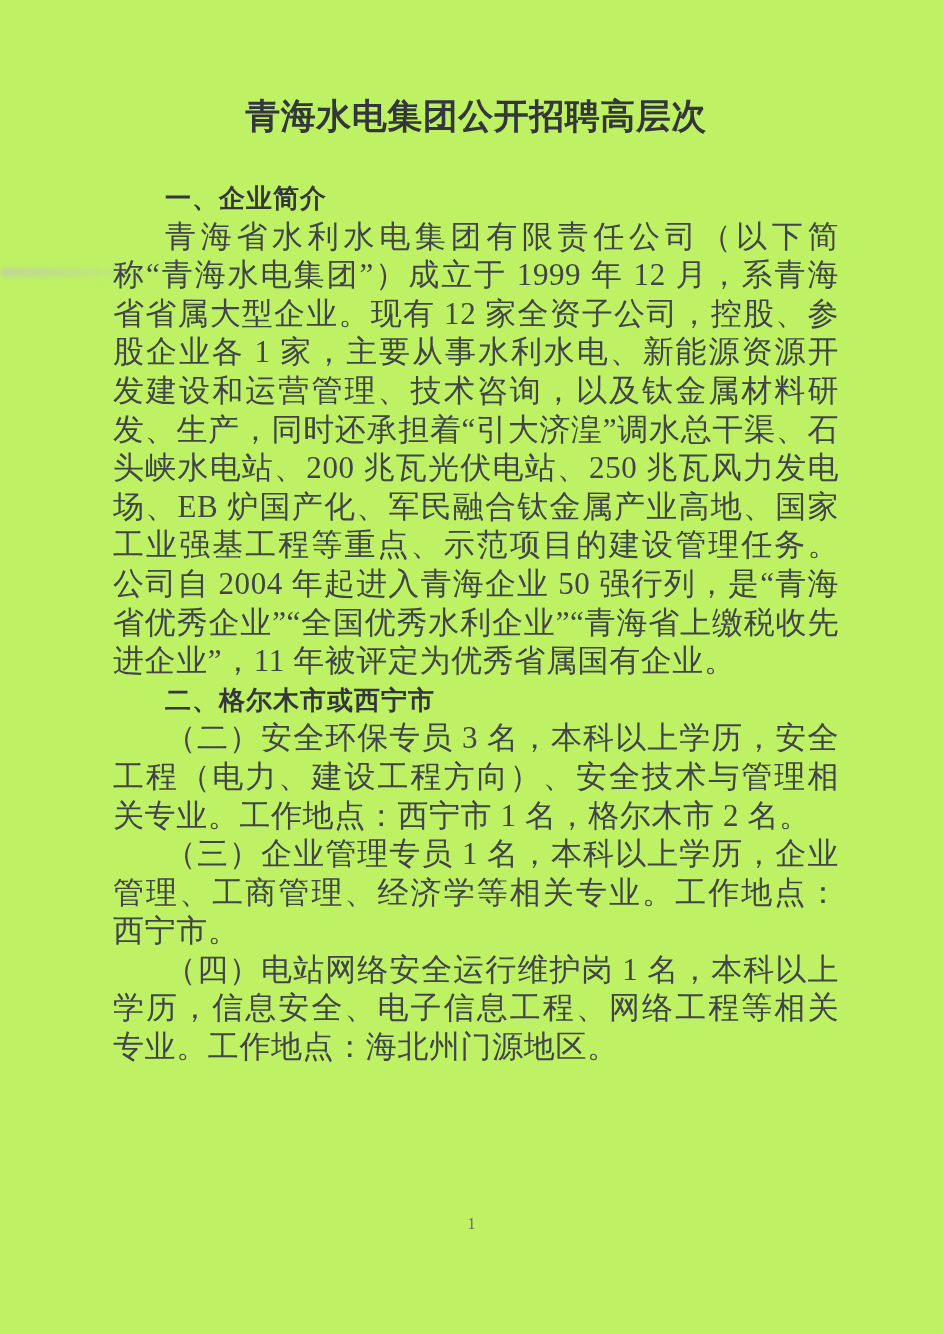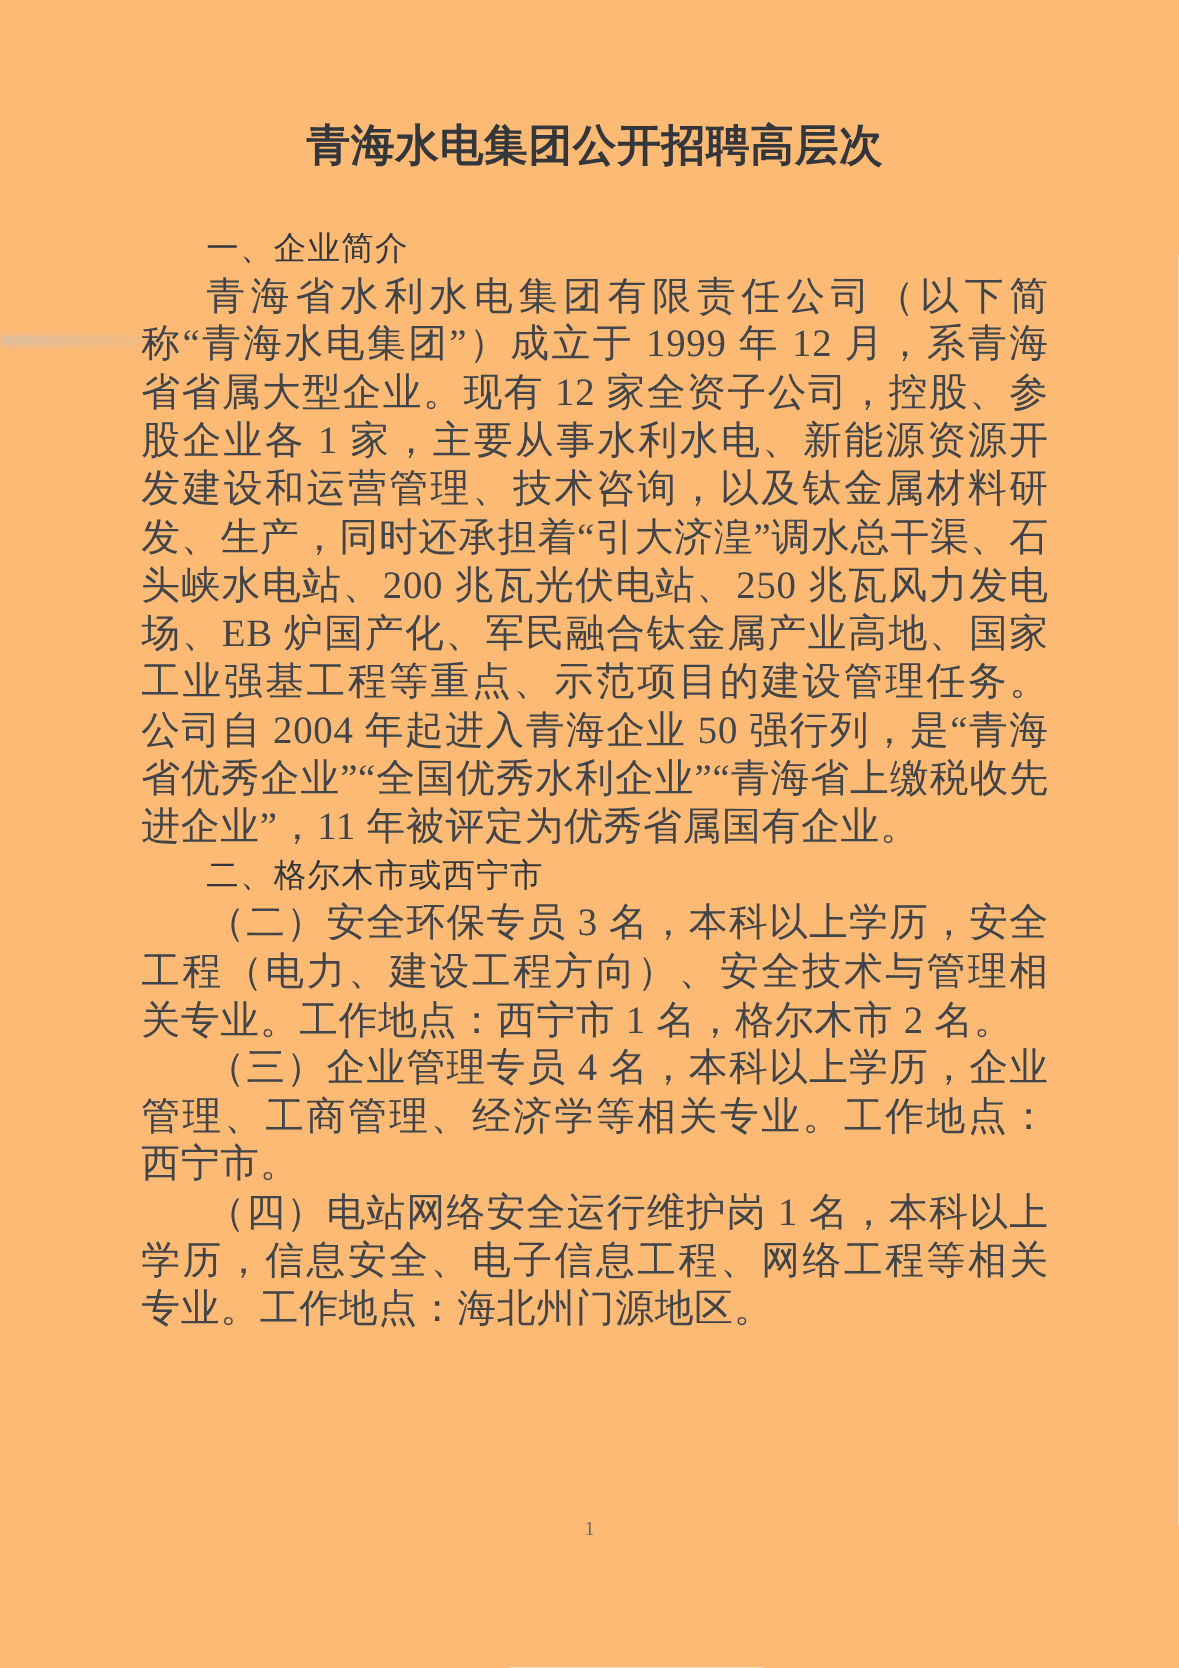--- a/index.html
+++ b/index.html
@@ -4,21 +4,21 @@
 <style>
   html, body {
     margin: 0;
     padding: 0;
     background: #ffffff;
   }
   .page {
     position: relative;
     width: 943px;
     height: 1334px;
-    background: #fdba74;
+    background: #bef264;
     overflow: hidden;
     font-family: "Liberation Serif", "DejaVu Serif", serif;
     color: #41454a;
   }
   .scan-smudge {
     position: absolute;
     left: 0;
     top: 268px;
     width: 160px;
     height: 9px;
@@ -42,21 +42,21 @@
   .title-line {
     display: block;
     font-size: 35px;
     line-height: 49px;
     letter-spacing: 0.5px;
   }
   .sec-heading {
     margin: 0;
     padding: 0;
     font-family: "Liberation Sans", "DejaVu Sans", sans-serif;
-    font-weight: 400;
+    font-weight: 700;
     font-size: 26px;
     line-height: 38.6px;
     letter-spacing: 1px;
     text-indent: 52px;
     color: #33373c;
   }
   .body-para {
     margin: 0;
     padding: 0;
     font-size: 31px;
@@ -92,21 +92,21 @@
     </h1>
 
     <section>
       <h2 class="sec-heading">一、企业简介</h2>
       <p class="body-para">青海省水利水电集团有限责任公司（以下简称“青海水电集团”）成立于 1999 年 12 月，系青海省省属大型企业。现有 12 家全资子公司，控股、参股企业各 1 家，主要从事水利水电、新能源资源开发建设和运营管理、技术咨询，以及钛金属材料研发、生产，同时还承担着“引大济湟”调水总干渠、石头峡水电站、200 兆瓦光伏电站、250 兆瓦风力发电场、EB 炉国产化、军民融合钛金属产业高地、国家工业强基工程等重点、示范项目的建设管理任务。公司自 2004 年起进入青海企业 50 强行列，是“青海省优秀企业”“全国优秀水利企业”“青海省上缴税收先进企业”，11 年被评定为优秀省属国有企业。</p>
     </section>
 
     <section>
       <h2 class="sec-heading">二、格尔木市或西宁市</h2>
       <p class="body-para">（二）安全环保专员 3 名，本科以上学历，安全工程（电力、建设工程方向）、安全技术与管理相关专业。工作地点：西宁市 1 名，格尔木市 2 名。</p>
-      <p class="body-para">（三）企业管理专员 4 名，本科以上学历，企业管理、工商管理、经济学等相关专业。工作地点：西宁市。</p>
+      <p class="body-para">（三）企业管理专员 1 名，本科以上学历，企业管理、工商管理、经济学等相关专业。工作地点：西宁市。</p>
       <p class="body-para">（四）电站网络安全运行维护岗 1 名，本科以上学历，信息安全、电子信息工程、网络工程等相关专业。工作地点：海北州门源地区。</p>
     </section>
 
 
   </div>
 
   <div class="page-number">1</div>
 
 </div>
 

